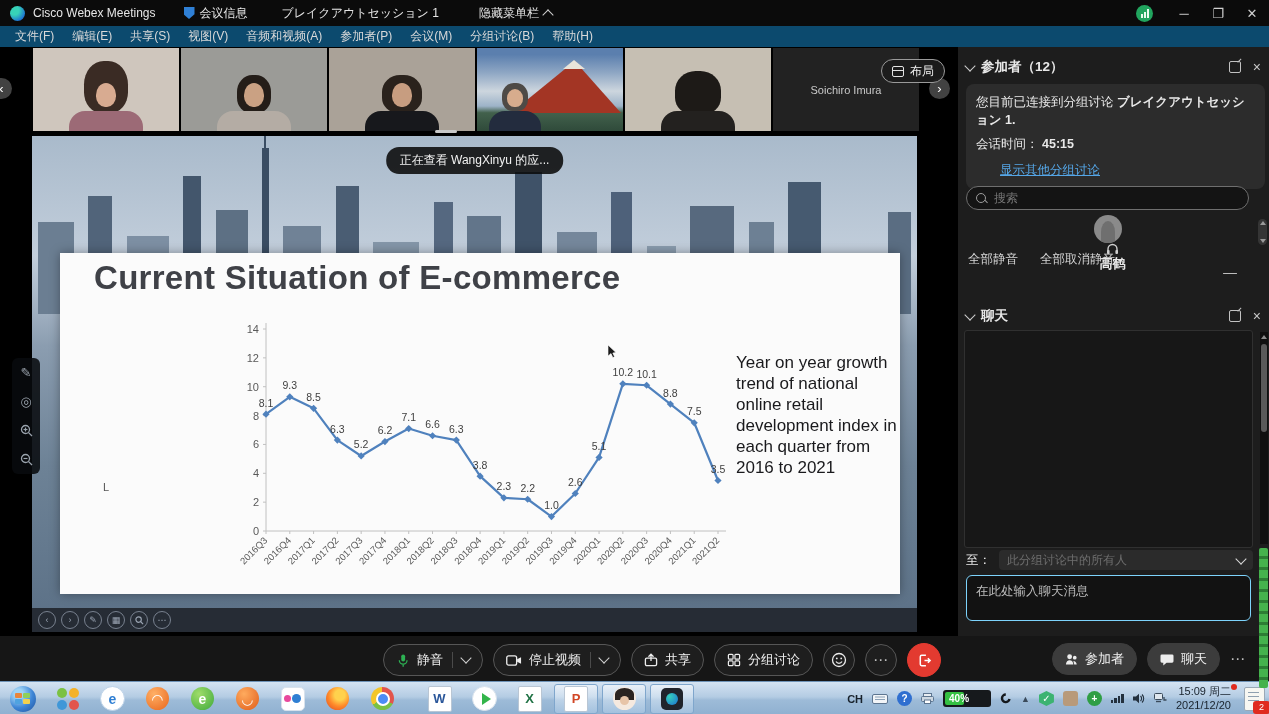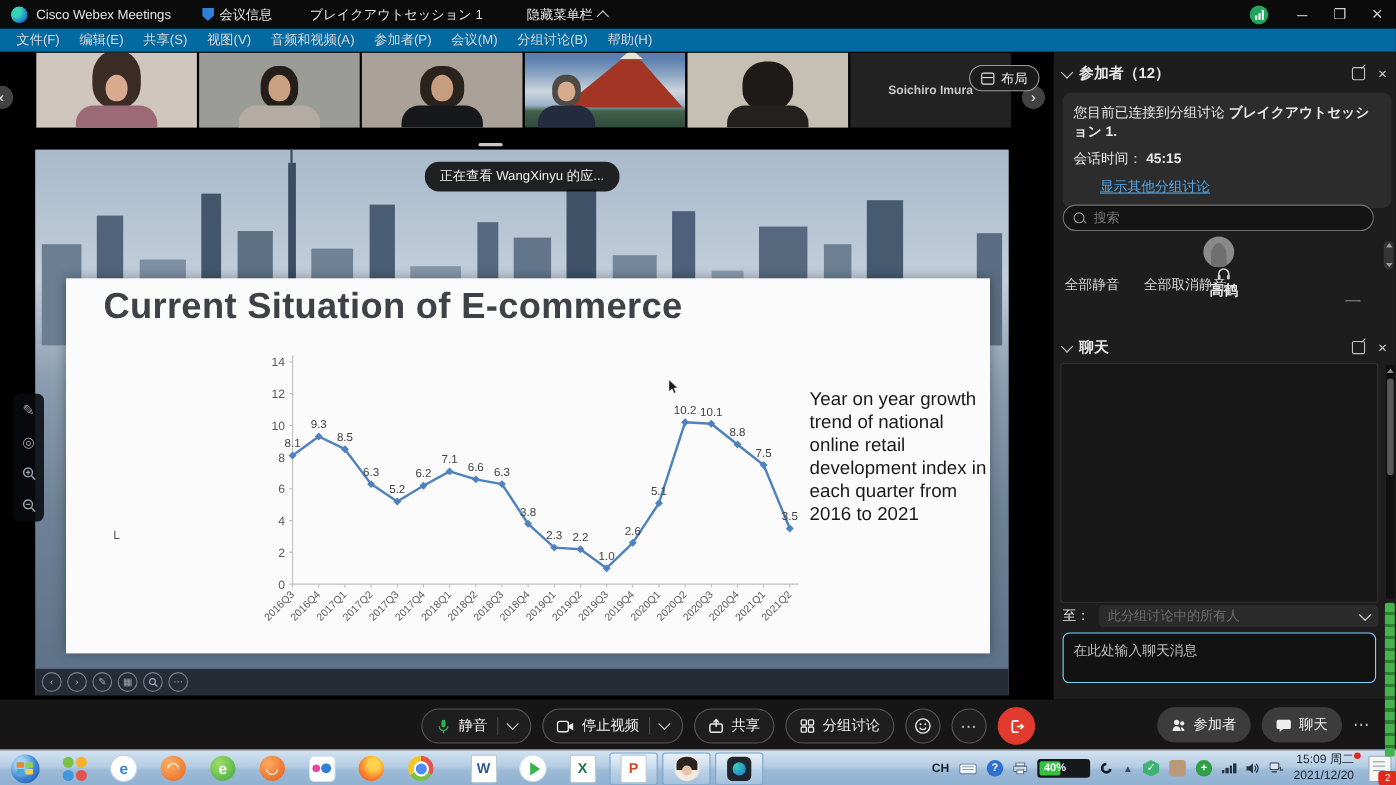--- a/index.html
+++ b/index.html
@@ -13,28 +13,28 @@
   .shield{width:11px;height:12px;background:#2f80d6;clip-path:polygon(0 0,100% 0,100% 60%,50% 100%,0 60%);}
   .chev{width:7px;height:7px;border-right:1.6px solid #cfcfcf;border-bottom:1.6px solid #cfcfcf;
     display:inline-block;transform:rotate(45deg);margin-top:-2px;}
   .chev.up{transform:rotate(225deg);margin-top:4px;}
   #win-controls{margin-left:auto;display:flex;align-items:center;gap:0;}
   .net-ind{width:17px;height:17px;border-radius:50%;background:#21a55e;display:flex;align-items:flex-end;
     justify-content:center;gap:1px;padding-bottom:4px;box-sizing:border-box;margin-right:14px;}
   .net-ind i{display:block;width:2px;background:#eafcef;}
   .wbtn{width:34px;height:26px;display:flex;align-items:center;justify-content:center;color:#cfcfcf;font-size:13px;}
   
-  #menubar{position:absolute;left:0;top:26px;width:100%;height:21px;background:#0369a1;color:#d9d9d9;
+  #menubar{position:absolute;left:0;top:26px;width:100%;height:21px;background:#0c4a6e;color:#d9d9d9;
     display:flex;align-items:center;font-size:12px;padding-left:6px;box-sizing:border-box;z-index:40;}
   #menubar span{padding:0 9px;}
   
   #stage{position:absolute;left:0;top:47px;width:1269px;height:589px;background:#000;}
   
   #film{position:absolute;left:33px;top:1px;display:flex;gap:2px;}
-  .tile{width:146px;height:68px;background:#111;position:relative;overflow:hidden;font-weight:bold;}
+  .tile{width:146px;height:83px;background:#111;position:relative;overflow:hidden;}
   .tile.name-tile{background:#222;display:flex;align-items:center;justify-content:center;color:#c9c9c9;font-size:11px;}
   .curtain{background:repeating-linear-gradient(90deg,rgba(0,0,0,.08) 0 5px,rgba(255,255,255,.05) 5px 16px);}
   .person{position:absolute;left:50%;transform:translateX(-50%);bottom:-6px;}
   .head{width:34px;height:38px;border-radius:45% 45% 40% 40%;margin:0 auto;}
   .face{width:20px;height:24px;border-radius:50% 50% 45% 45%;margin:-30px auto 0;}
   .body{width:74px;height:26px;border-radius:16px 16px 0 0;margin:4px auto 0;}
   .fuji-sky{position:absolute;inset:0;background:linear-gradient(#5b7fae 0 8%,#8fa7c4 30%,#cdd6de 52%,#9db3c8 70%,#42614c 78%,#2f4a3a 100%);}
   .fuji{position:absolute;left:34px;bottom:18px;width:110px;height:52px;background:#a33524;
     clip-path:polygon(58% 0,100% 100%,0 100%);}
   .fuji-cap{position:absolute;left:86px;bottom:62px;width:22px;height:9px;background:#e8e4da;

